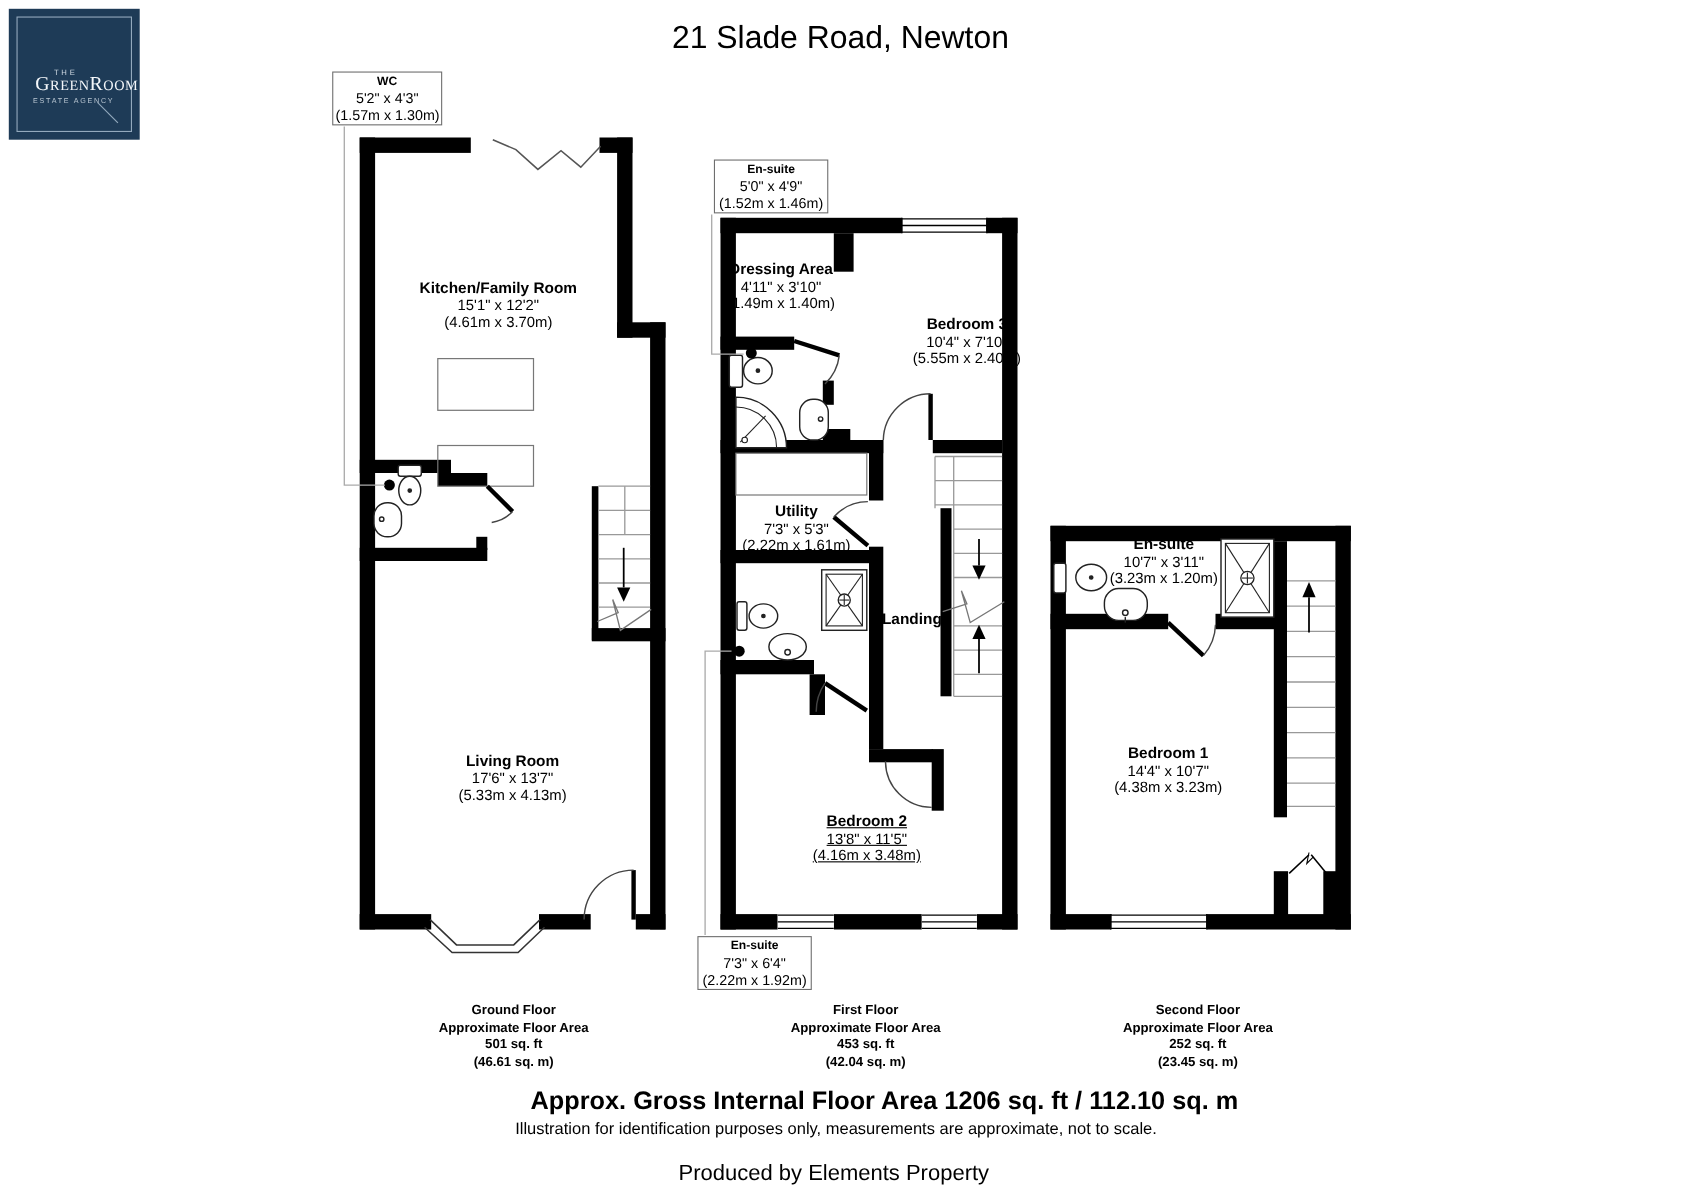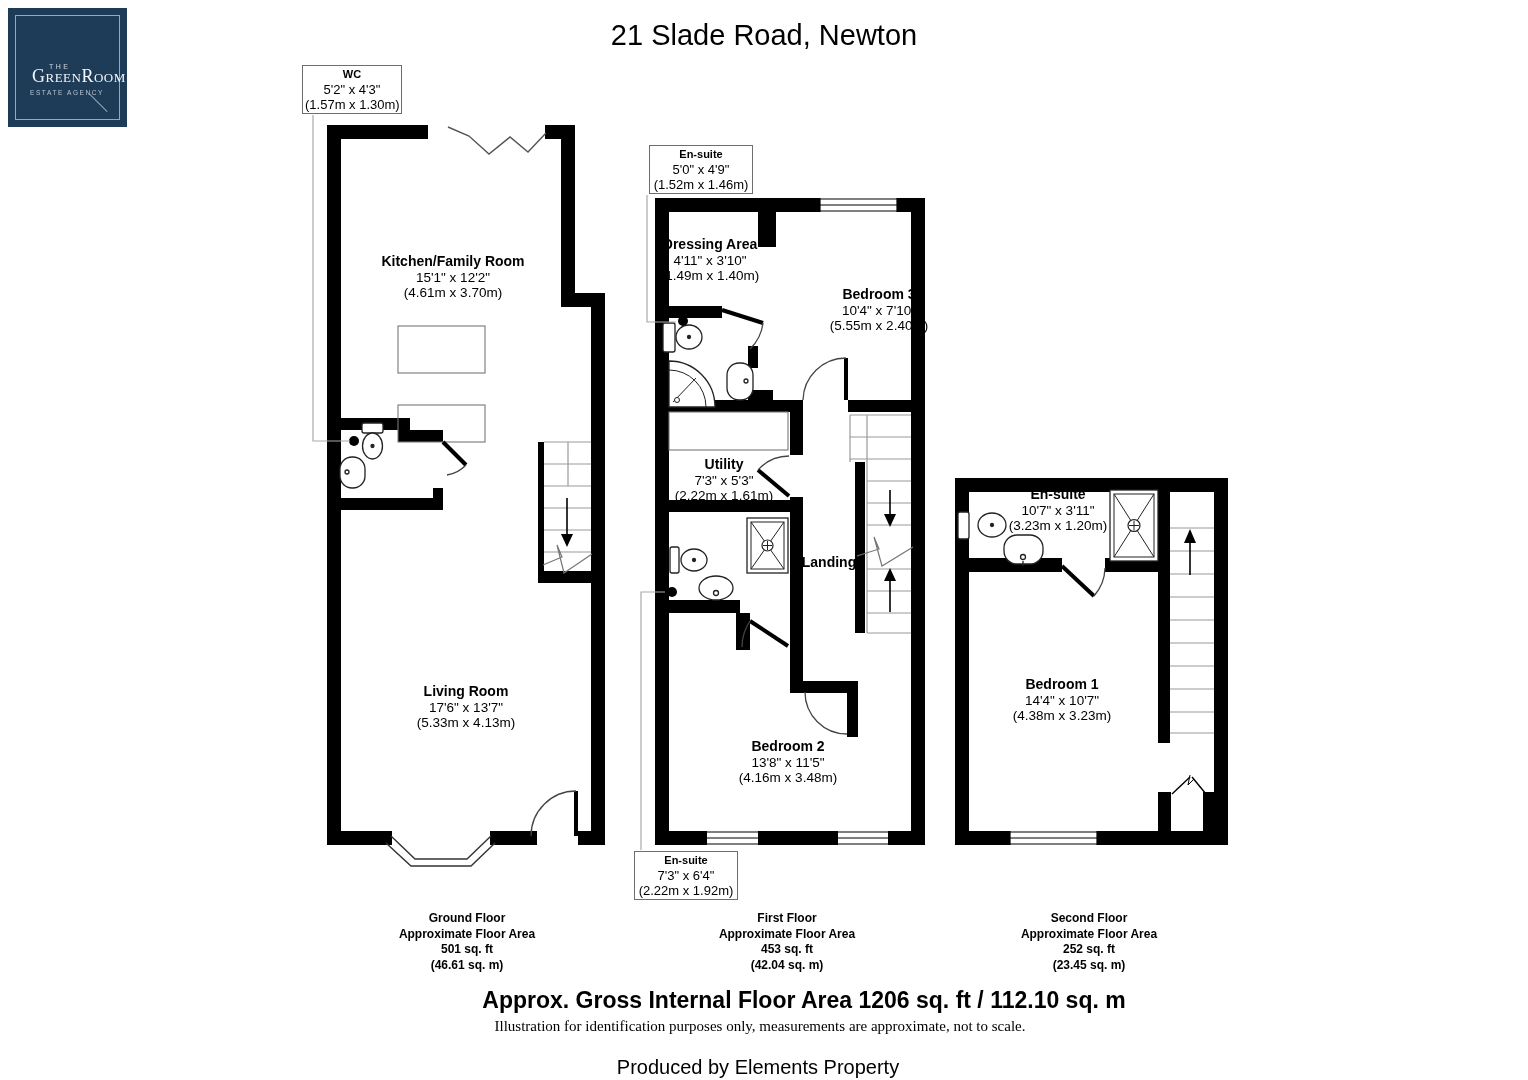--- a/index.html
+++ b/index.html
@@ -27,21 +27,21 @@
 
   .callout{border:1px solid #6e6e6e;background:#fff;text-align:center;line-height:15px;
            padding:1px 2px;white-space:nowrap;}
   .callout .rl-name{font-size:11px;}
   .callout .rl-dim{font-size:13px;}
 
   .floor-label{transform:translateX(-50%);text-align:center;white-space:nowrap;
                font-weight:bold;font-size:12px;line-height:15.5px;}
 
   .gross{left:804px;top:987px;transform:translateX(-50%);font-size:23px;font-weight:bold;white-space:nowrap;}
-  .disclaimer{left:760px;top:1018px;transform:translateX(-50%);font-size:15px;white-space:nowrap;font-family:Liberation Serif, serif;}
+  .disclaimer{left:760px;top:1018px;transform:translateX(-50%);font-size:15px;white-space:nowrap;}
   .producer{left:758px;top:1041px;transform:translateX(-50%);font-size:20px;white-space:nowrap;margin-top:15px;}
 </style>
 </head>
 <body>
 
 <div class="canvas">
 
   <div class="abs logo">
     <div class="logo-inner">
       <div class="logo-the">THE</div>
@@ -346,21 +346,21 @@
     <div class="rl-dim">(5.55m x 2.40m)</div>
   </div>
   <div class="abs room-label" style="left:724px;top:457px;">
     <div class="rl-name">Utility</div>
     <div class="rl-dim">7'3" x 5'3"</div>
     <div class="rl-dim">(2.22m x 1.61m)</div>
   </div>
   <div class="abs room-label" style="left:829px;top:540px;margin-top:15px;">
     <div class="rl-name">Landing</div>
   </div>
-  <div class="abs room-label" style="left:788px;top:739px;">
+  <div class="abs room-label" style="left:788px;top:739px;text-decoration:underline;">
     <div class="rl-name">Bedroom 2</div>
     <div class="rl-dim">13'8" x 11'5"</div>
     <div class="rl-dim">(4.16m x 3.48m)</div>
   </div>
   <div class="abs room-label" style="left:1058px;top:487px;">
     <div class="rl-name">En-suite</div>
     <div class="rl-dim">10'7" x 3'11"</div>
     <div class="rl-dim">(3.23m x 1.20m)</div>
   </div>
   <div class="abs room-label" style="left:1062px;top:677px;">

